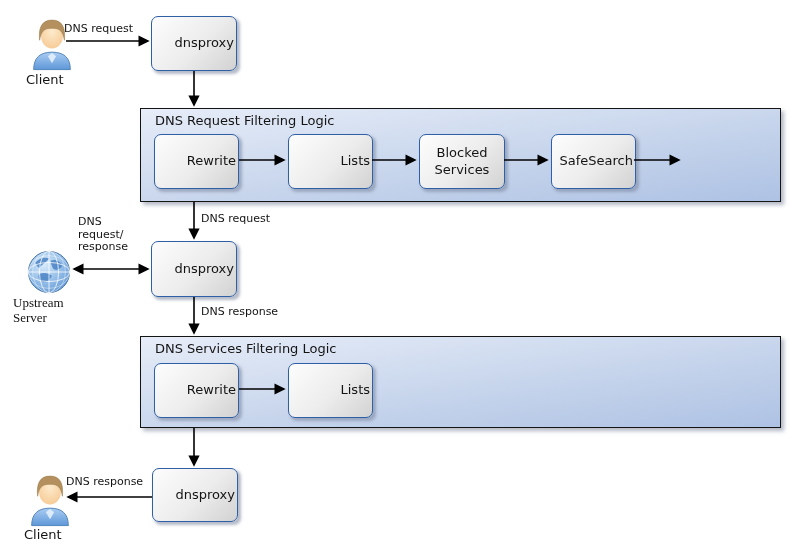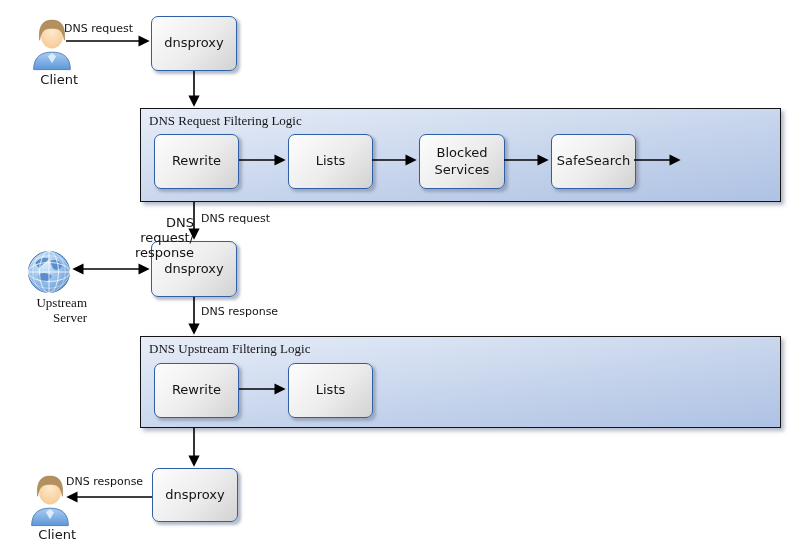--- a/index.html
+++ b/index.html
@@ -3,36 +3,36 @@
 <meta charset="utf-8">
 <style>
   html,body { margin:0; padding:0; background:#fff; }
   .canvas {
     position:relative; width:797px; height:558px; background:#ffffff;
     font-family:"DejaVu Sans","Liberation Sans",sans-serif; color:#141414;
     overflow:hidden;
   }
   .node {
     position:absolute; box-sizing:border-box;
-    display:flex; align-items:center; justify-content:center; text-align:center;
+    display:flex; align-items:center; justify-content:flex-end; text-align:center;
     font-size:13px; line-height:1.3; padding:2px;
     background:linear-gradient(135deg,#fdfdfd 0%,#ececec 55%,#d2d2d2 100%);
     border:1.5px solid #2f5fa5; border-radius:7px;
     box-shadow:2.5px 2.5px 3px rgba(120,132,155,.55);
   }
   .pipeline {
     position:absolute; box-sizing:border-box;
     background:linear-gradient(to bottom right,#e7edf8 0%,#c7d5ec 55%,#aec2e4 100%);
     border:1.5px solid #141414;
     box-shadow:3px 3px 4px rgba(118,128,150,.55);
   }
-  .pipeline-title { position:absolute; left:8px; top:4px; font-size:13px; white-space:nowrap;font-family:Liberation Serif, serif; }
+  .pipeline-title { position:absolute; left:14px; top:4px; font-size:13px; white-space:nowrap; }
   .lbl { position:absolute; font-size:11px; white-space:nowrap; }
-  .lbl-wrap { position:absolute; font-size:13px; text-align:right; line-height:1.15;margin-left:48px; }
-  .actor-label { position:absolute; font-size:13px; text-align:right; line-height:1.15; }
+  .lbl-wrap { position:absolute; font-size:11px; text-align:left; line-height:1.15; }
+  .actor-label { position:absolute; font-size:13px; text-align:left; line-height:1.15; }
   .icon { position:absolute; }
   svg.overlay { position:absolute; left:0; top:0; pointer-events:none; }
 </style>
 </head>
 <body>
 
 <div class="canvas">
 
   <svg width="0" height="0" style="position:absolute">
     <defs>
@@ -104,21 +104,21 @@
     </div>
     <div class="node" style="left:410px; top:25px; width:85px; height:55px;">
       <span>SafeSearch</span>
     </div>
     <div class="node" style="left:278px; top:25px; width:86px; height:55px;">
       <span>Blocked Services</span>
     </div>
   </div>
 
   <div class="pipeline" style="left:140px; top:336px; width:641px; height:92px;">
-    <div class="pipeline-title">DNS Upstream Filtering Logic</div>
+    <div class="pipeline-title">DNS Services Filtering Logic</div>
     <div class="node" style="left:13px; top:26px; width:85px; height:55px;">
       <span>Rewrite</span>
     </div>
     <div class="node" style="left:147px; top:26px; width:85px; height:55px;">
       <span>Lists</span>
     </div>
   </div>
 
   <div class="lbl" style="left:64px; top:22px;">DNS request</div>
   <div class="lbl" style="left:201px; top:212px;">DNS request</div>

